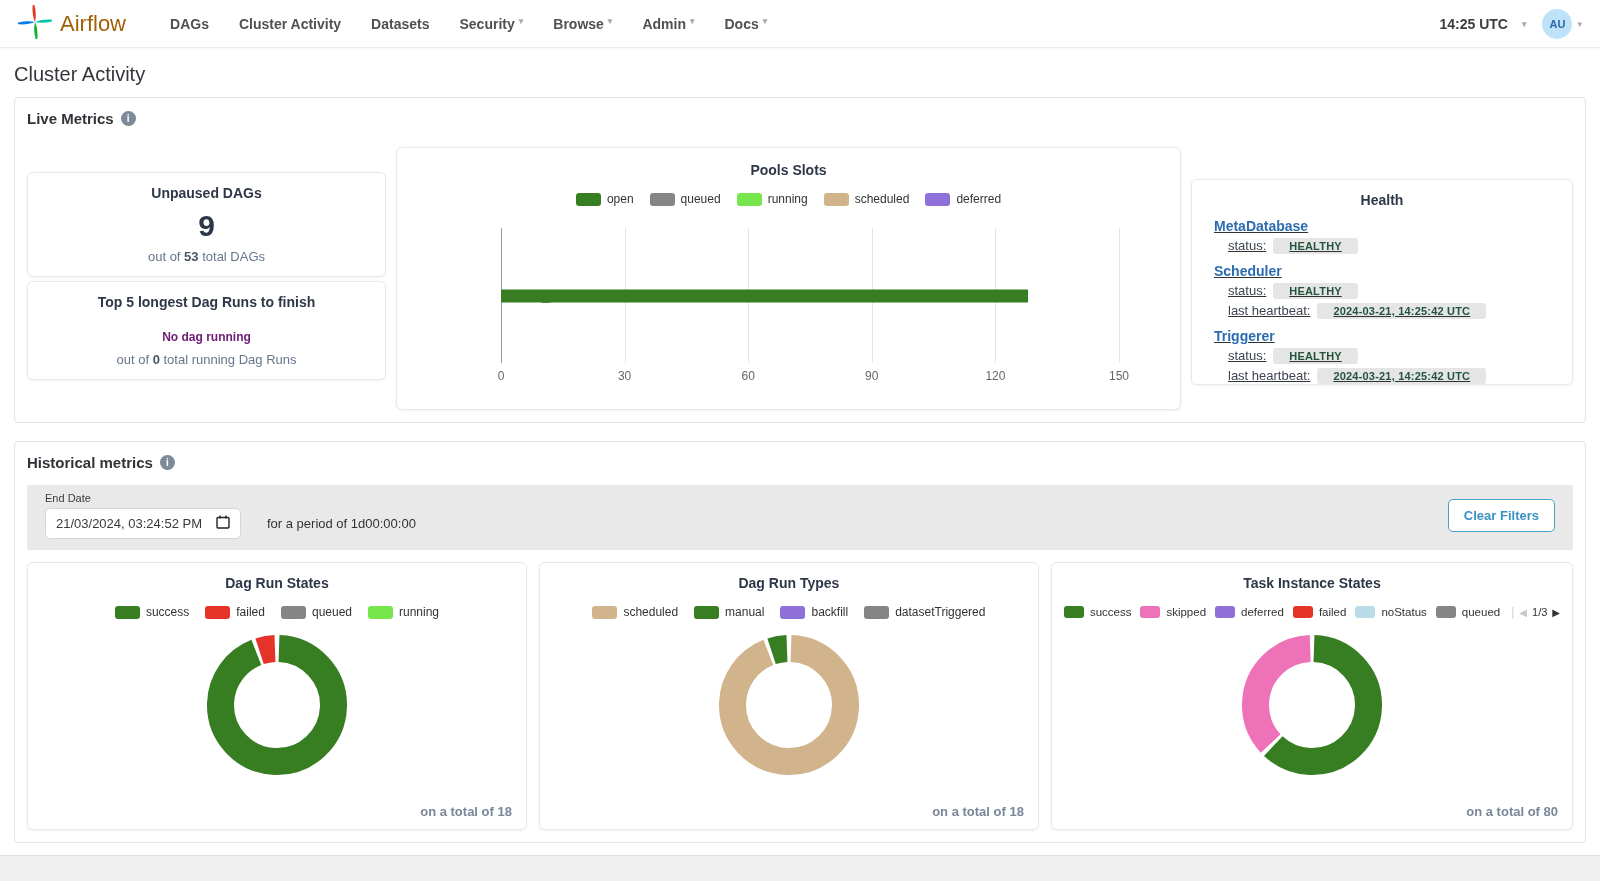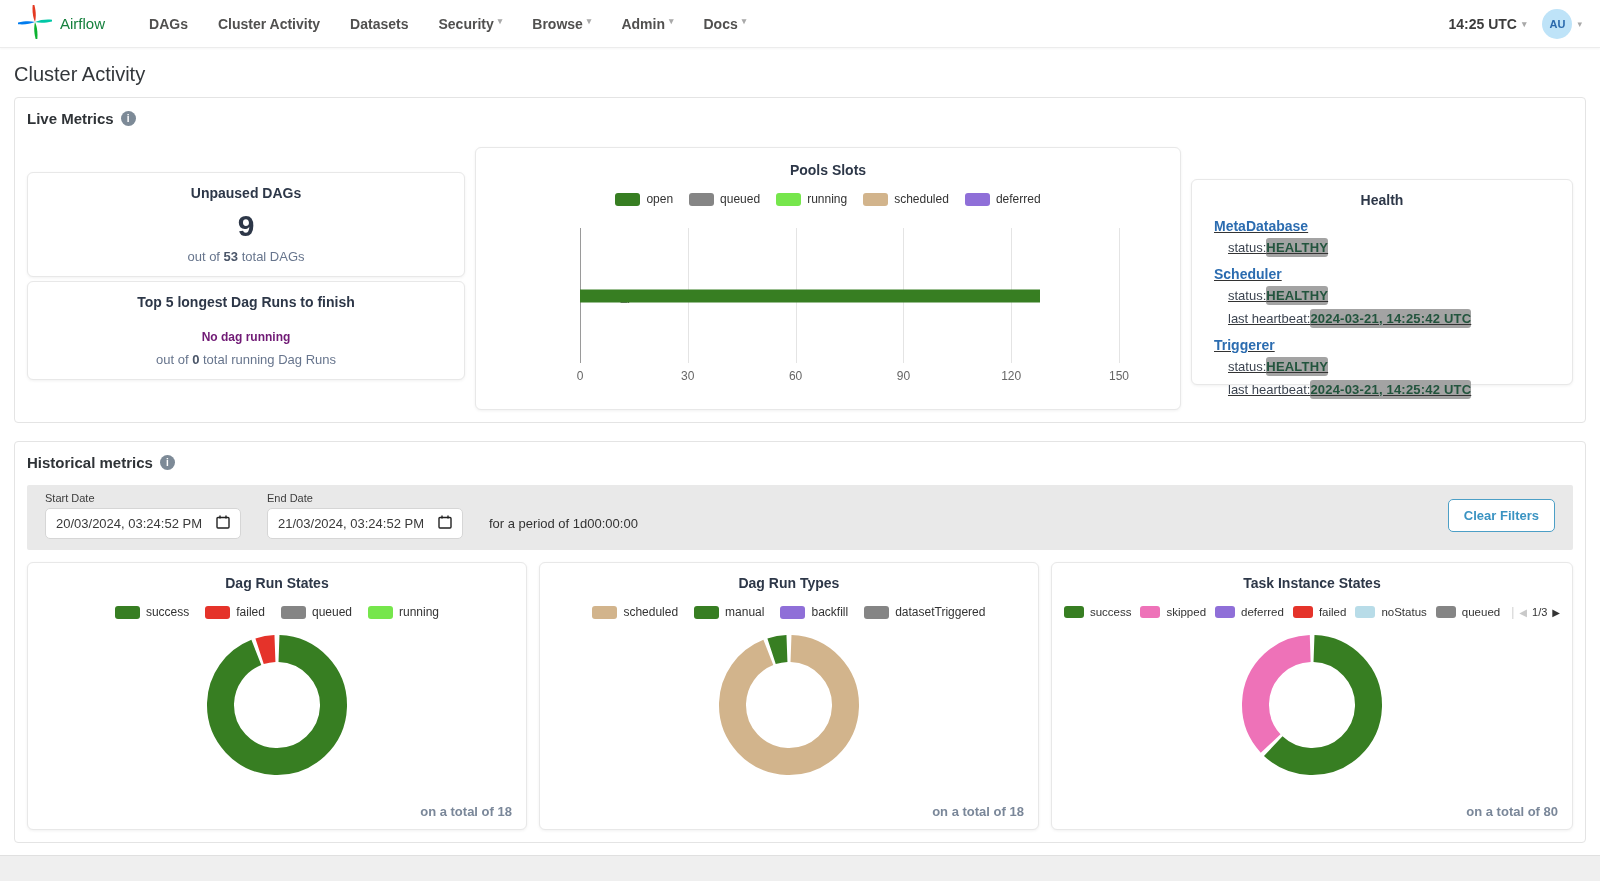--- a/index.html
+++ b/index.html
@@ -3,45 +3,45 @@
 <meta charset="utf-8">
 <style>
   * { box-sizing: border-box; margin: 0; padding: 0; }
   html,body { width:1600px; height:885px; overflow:hidden; background:#fff;
     font-family:"Liberation Sans", sans-serif; color:#333; }
 
   
   .navbar { height:48px; display:flex; align-items:center; padding:0 18px;
     background:#fff; border-bottom:1px solid #ececec; box-shadow:0 1px 2px rgba(0,0,0,.04); }
   .brand { display:flex; align-items:center; gap:8px; margin-right:44px; }
-  .brand-name { font-size:15px; color:#15803d; }
+  .brand-name { font-size:22px; color:#a16207; }
   .nav-items { display:flex; align-items:center; gap:30px; }
   .nav-item { font-size:14px; font-weight:600; color:#51504f; cursor:pointer; display:flex; align-items:flex-start; gap:4px; }
   .caret { font-size:9px; color:#a9a9a9; }
   .nav-right { margin-left:auto; display:flex; align-items:center; gap:16px; }
-  .clock { font-size:14px; font-weight:700; color:#3c3c3c; display:flex; align-items:center; gap:5px; }
+  .clock { font-size:14px; font-weight:700; color:#3c3c3c; display:flex; align-items:center; gap:14px; }
   .avatar-wrap { display:flex; align-items:center; gap:5px; }
   .avatar { width:30px; height:30px; border-radius:50%; background:#bee3f8; color:#2a69ac;
     font-size:11px; font-weight:700; display:flex; align-items:center; justify-content:center; }
 
   
   .content { padding:0 14px; }
   .page-title { font-size:20px; font-weight:500; color:#33373b; margin:15px 0 11px; }
   .panel { border:1px solid #e4e4e4; border-radius:4px; padding:12px; background:#fff; }
   .panel + .panel { margin-top:18px; }
   .panel-heading { display:flex; align-items:center; gap:7px; font-size:15px; font-weight:700; color:#2f3337; }
   .info-icon { width:15px; height:15px; border-radius:50%; background:#7d8a97; color:#fff;
     font-size:10px; font-weight:700; display:inline-flex; align-items:center; justify-content:center; cursor:pointer; }
 
   .card { background:#fff; border:1px solid #e8e8e8; border-radius:6px; box-shadow:0 1px 3px rgba(0,0,0,.06); }
   .card-title { font-size:14px; font-weight:700; color:#2d3748; text-align:center; }
 
   
   .live-row { display:flex; gap:10px; margin-top:20px; align-items:flex-start; }
-  .live-left { width:438px; margin-top:25px; display:flex; flex-direction:column; gap:4px; }
+  .live-left { width:359px; margin-top:25px; display:flex; flex-direction:column; gap:4px; }
   .stat-card { padding:12px 14px; }
   .stat-value { text-align:center; font-size:30px; font-weight:700; color:#2d3748; margin:8px 0 6px; }
   .stat-sub { text-align:center; font-size:13px; color:#67758d; }
   .stat-sub b { color:#4a5568; }
   .stat-empty { text-align:center; font-size:12px; font-weight:700; color:#701a75; margin:20px 0 8px; }
 
   .pools-card { flex:1; height:263px; padding:14px 16px; }
   .legend { display:flex; justify-content:center; align-items:center; gap:16px; margin-top:14px; flex-wrap:nowrap; }
   .legend-item { display:inline-flex; align-items:center; gap:6px; cursor:pointer; }
   .legend-chip { width:25px; height:13px; border-radius:3px; display:inline-block; }
@@ -57,23 +57,23 @@
   .bar-row { position:absolute; left:0; right:0; top:50%; transform:translateY(-50%); height:13px; }
   .bar-seg { position:absolute; top:0; height:13px; }
   .bar-ylabel { position:absolute; left:0; top:50%; transform:translateY(-50%); width:70px;
     text-align:right; font-size:12px; color:#555; }
   .bar-ticks { position:relative; height:22px; margin-left:78px; }
   .tick-label { position:absolute; top:6px; transform:translateX(-50%); font-size:12px; color:#666; }
 
   .health-card { width:382px; margin-top:32px; height:206px; padding:12px 16px; }
   .health-body { margin-top:10px; padding-left:6px;text-decoration:underline; }
   .health-name { font-size:14px; font-weight:700; color:#2b6cb0; margin-top:9px; cursor:pointer; }
-  .health-line { font-size:13px; color:#3c4450; margin:4px 0 0 14px; display:flex; align-items:center; }
-  .badge { background:#a3a3a3; color:#22543d; font-size:13px; font-weight:700;
-    padding:2px 0; border-radius:3px; letter-spacing:.2px; }
+  .health-line { font-size:13px; color:#3c4450; margin:4px 0 0 14px; display:flex; align-items:flex-start; gap:7px; }
+  .badge { background:#e5e5e5; color:#22543d; font-size:11px; font-weight:700;
+    padding:2px 16px; border-radius:3px; letter-spacing:.2px; }
 
   
   .filter-bar { margin-top:14px; background:#e9e9e9; border-radius:2px; padding:7px 18px 11px;
     display:flex; align-items:flex-end; gap:26px; }
   .field label { display:block; font-size:11px; font-weight:500; color:#3c3c3c; margin-bottom:4px; }
   .date-input { display:flex; align-items:center; gap:10px; width:196px; height:31px;
     background:#fff; border:1px solid #d6d6d6; border-radius:5px; padding:0 10px; }
   .date-input input { border:none; outline:none; font-size:13px; color:#3a3a3a; width:150px;
     font-family:"Liberation Sans", sans-serif; background:transparent; }
   .cal-icon { flex:none; cursor:pointer; }
@@ -252,33 +252,20 @@
   </section>
 
   <section class="panel">
     <div class="panel-heading">
       <span>Historical metrics</span>
       <span class="info-icon">i</span>
     </div>
 
     <div class="filter-bar">
       <div class="field">
-        <label>Start Date</label>
-        <div class="date-input">
-          <input type="text" value="20/03/2024, 03:24:52 PM" style="">
-          <span class="cal-icon">
-            <svg width="14" height="14" viewBox="0 0 14 14">
-                <rect x="1" y="2.5" width="12" height="10.5" rx="1" fill="none" stroke="#222" stroke-width="1.4"></rect>
-                <line x1="4" y1="0.5" x2="4" y2="3.5" stroke="#222" stroke-width="1.4"></line>
-                <line x1="10" y1="0.5" x2="10" y2="3.5" stroke="#222" stroke-width="1.4"></line>
-              </svg>
-          </span>
-        </div>
-      </div>
-      <div class="field">
         <label>End Date</label>
         <div class="date-input">
           <input type="text" value="21/03/2024, 03:24:52 PM" style="">
           <span class="cal-icon">
             <svg width="14" height="14" viewBox="0 0 14 14">
                 <rect x="1" y="2.5" width="12" height="10.5" rx="1" fill="none" stroke="#222" stroke-width="1.4"></rect>
                 <line x1="4" y1="0.5" x2="4" y2="3.5" stroke="#222" stroke-width="1.4"></line>
                 <line x1="10" y1="0.5" x2="10" y2="3.5" stroke="#222" stroke-width="1.4"></line>
               </svg>
           </span>

